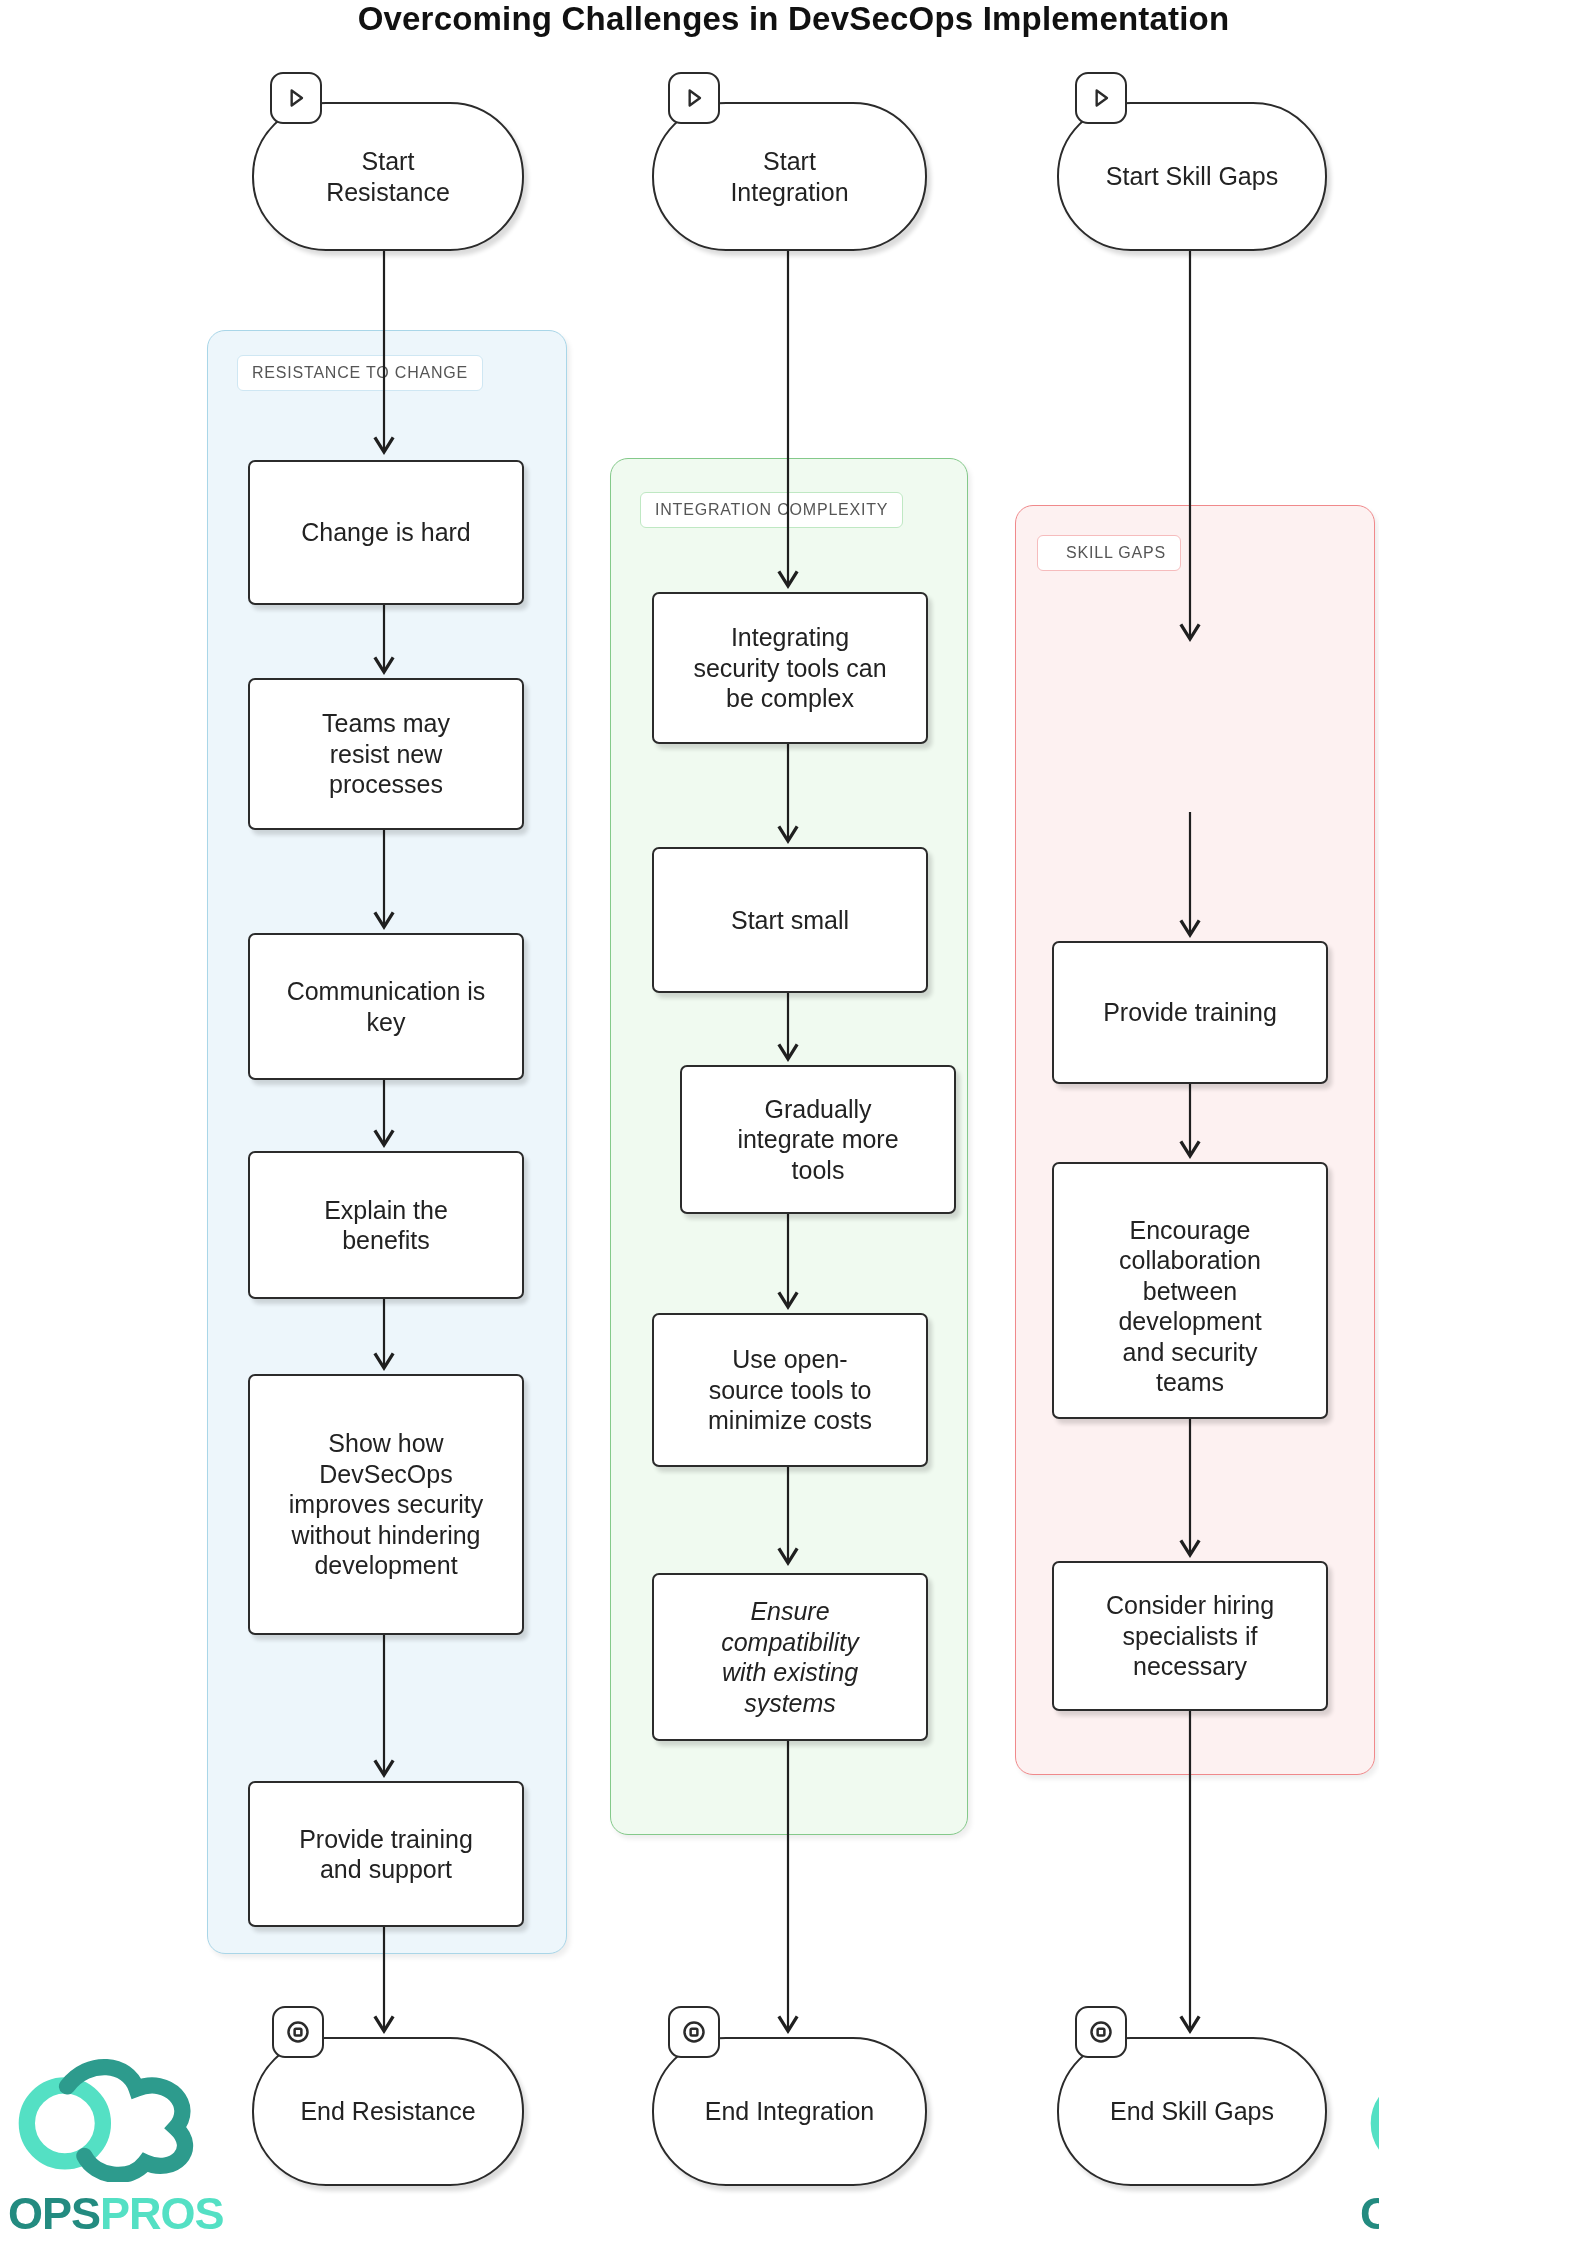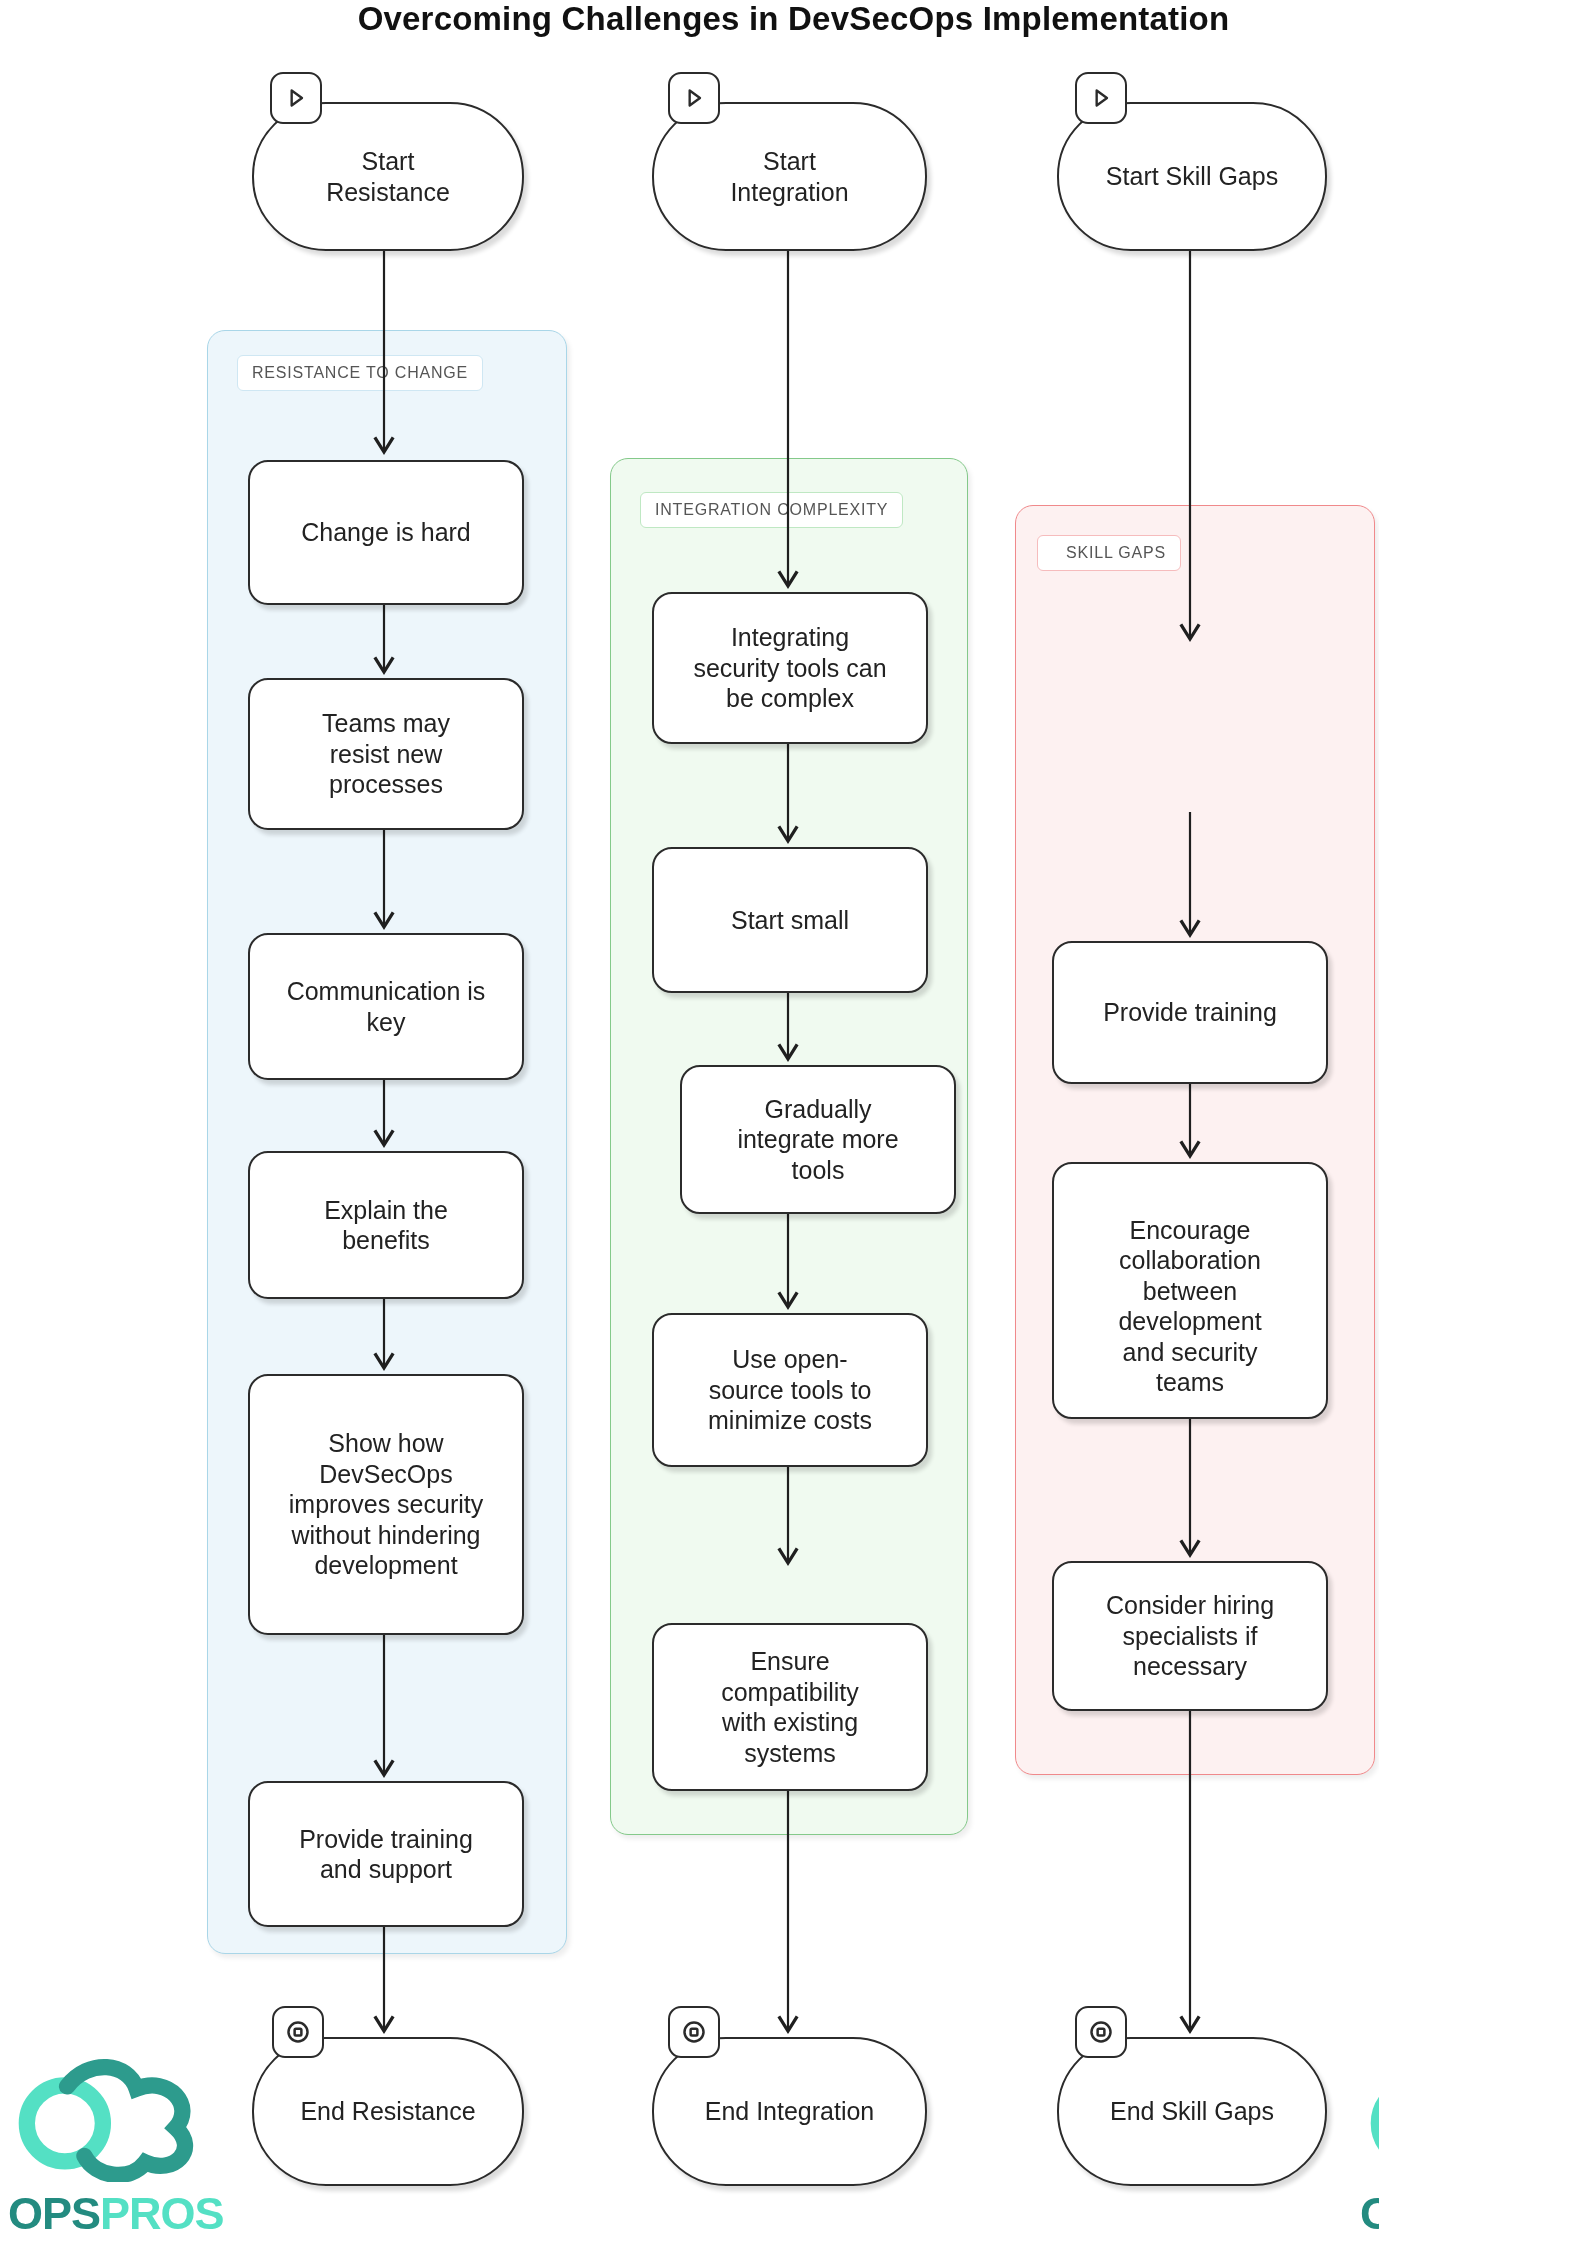--- a/index.html
+++ b/index.html
@@ -15,21 +15,21 @@
   
   .group-label{position:absolute;height:34px;line-height:34px;padding:0 14px;background:#ffffff;
                border-radius:6px;font-size:16px;letter-spacing:0.8px;color:#555;z-index:2;white-space:nowrap;}
   .label-blue{border:1.4px solid #cfe7f3;}
   .label-green{border:1.4px solid #bfe8c3;}
   .label-red{border:1.4px solid #f6bcbd;padding-left:28px;}
   
   .edges{position:absolute;left:0;top:0;z-index:3;}
   .edge{stroke:#1f1f1f;stroke-width:2.2;}
   
-  .node{position:absolute;background:#ffffff;border:2.4px solid #2b2b2b;border-radius:20px;
+  .node{position:absolute;background:#ffffff;border:2.4px solid #2b2b2b;border-radius:7px;
         display:flex;align-items:center;justify-content:center;text-align:center;
         box-shadow:4px 5px 4px rgba(0,0,0,0.14);z-index:4;}
   .stadium{border-radius:74px;}
   .node-text{display:block;font-size:25px;line-height:1.22;color:#222;}
   
   .badge{position:absolute;width:48px;height:48px;background:#ffffff;border:2.6px solid #2b2b2b;
          border-radius:13px;display:flex;align-items:center;justify-content:center;z-index:5;}
   .badge svg{display:block;}
   
   .logo{position:absolute;z-index:6;}
@@ -111,21 +111,21 @@
   </div>
   <div class="node" style="left:652px;top:847px;width:272px;height:142px;">
     <span class="node-text" style="max-width:250px;">Start small</span>
   </div>
   <div class="node" style="left:680px;top:1065px;width:272px;height:145px;">
     <span class="node-text" style="max-width:185px;">Gradually integrate more tools</span>
   </div>
   <div class="node" style="left:652px;top:1313px;width:272px;height:150px;">
     <span class="node-text" style="max-width:175px;">Use open-source tools to minimize costs</span>
   </div>
-  <div class="node" style="left:652px;top:1623px;width:272px;height:164px;">
+  <div class="node" style="left:652px;top:1573px;width:272px;height:164px;font-style:italic;">
     <span class="node-text" style="max-width:165px;">Ensure compatibility with existing systems</span>
   </div>
   <div class="node stadium" style="left:652px;top:2037px;width:271px;height:145px;">
     <span class="node-text" style="max-width:250px;">End Integration</span>
   </div>
 
   <div class="node stadium" style="left:1057px;top:102px;width:266px;height:145px;">
     <span class="node-text" style="max-width:250px;">Start Skill Gaps</span>
   </div>
   <div class="node" style="left:1052px;top:941px;width:272px;height:139px;">

